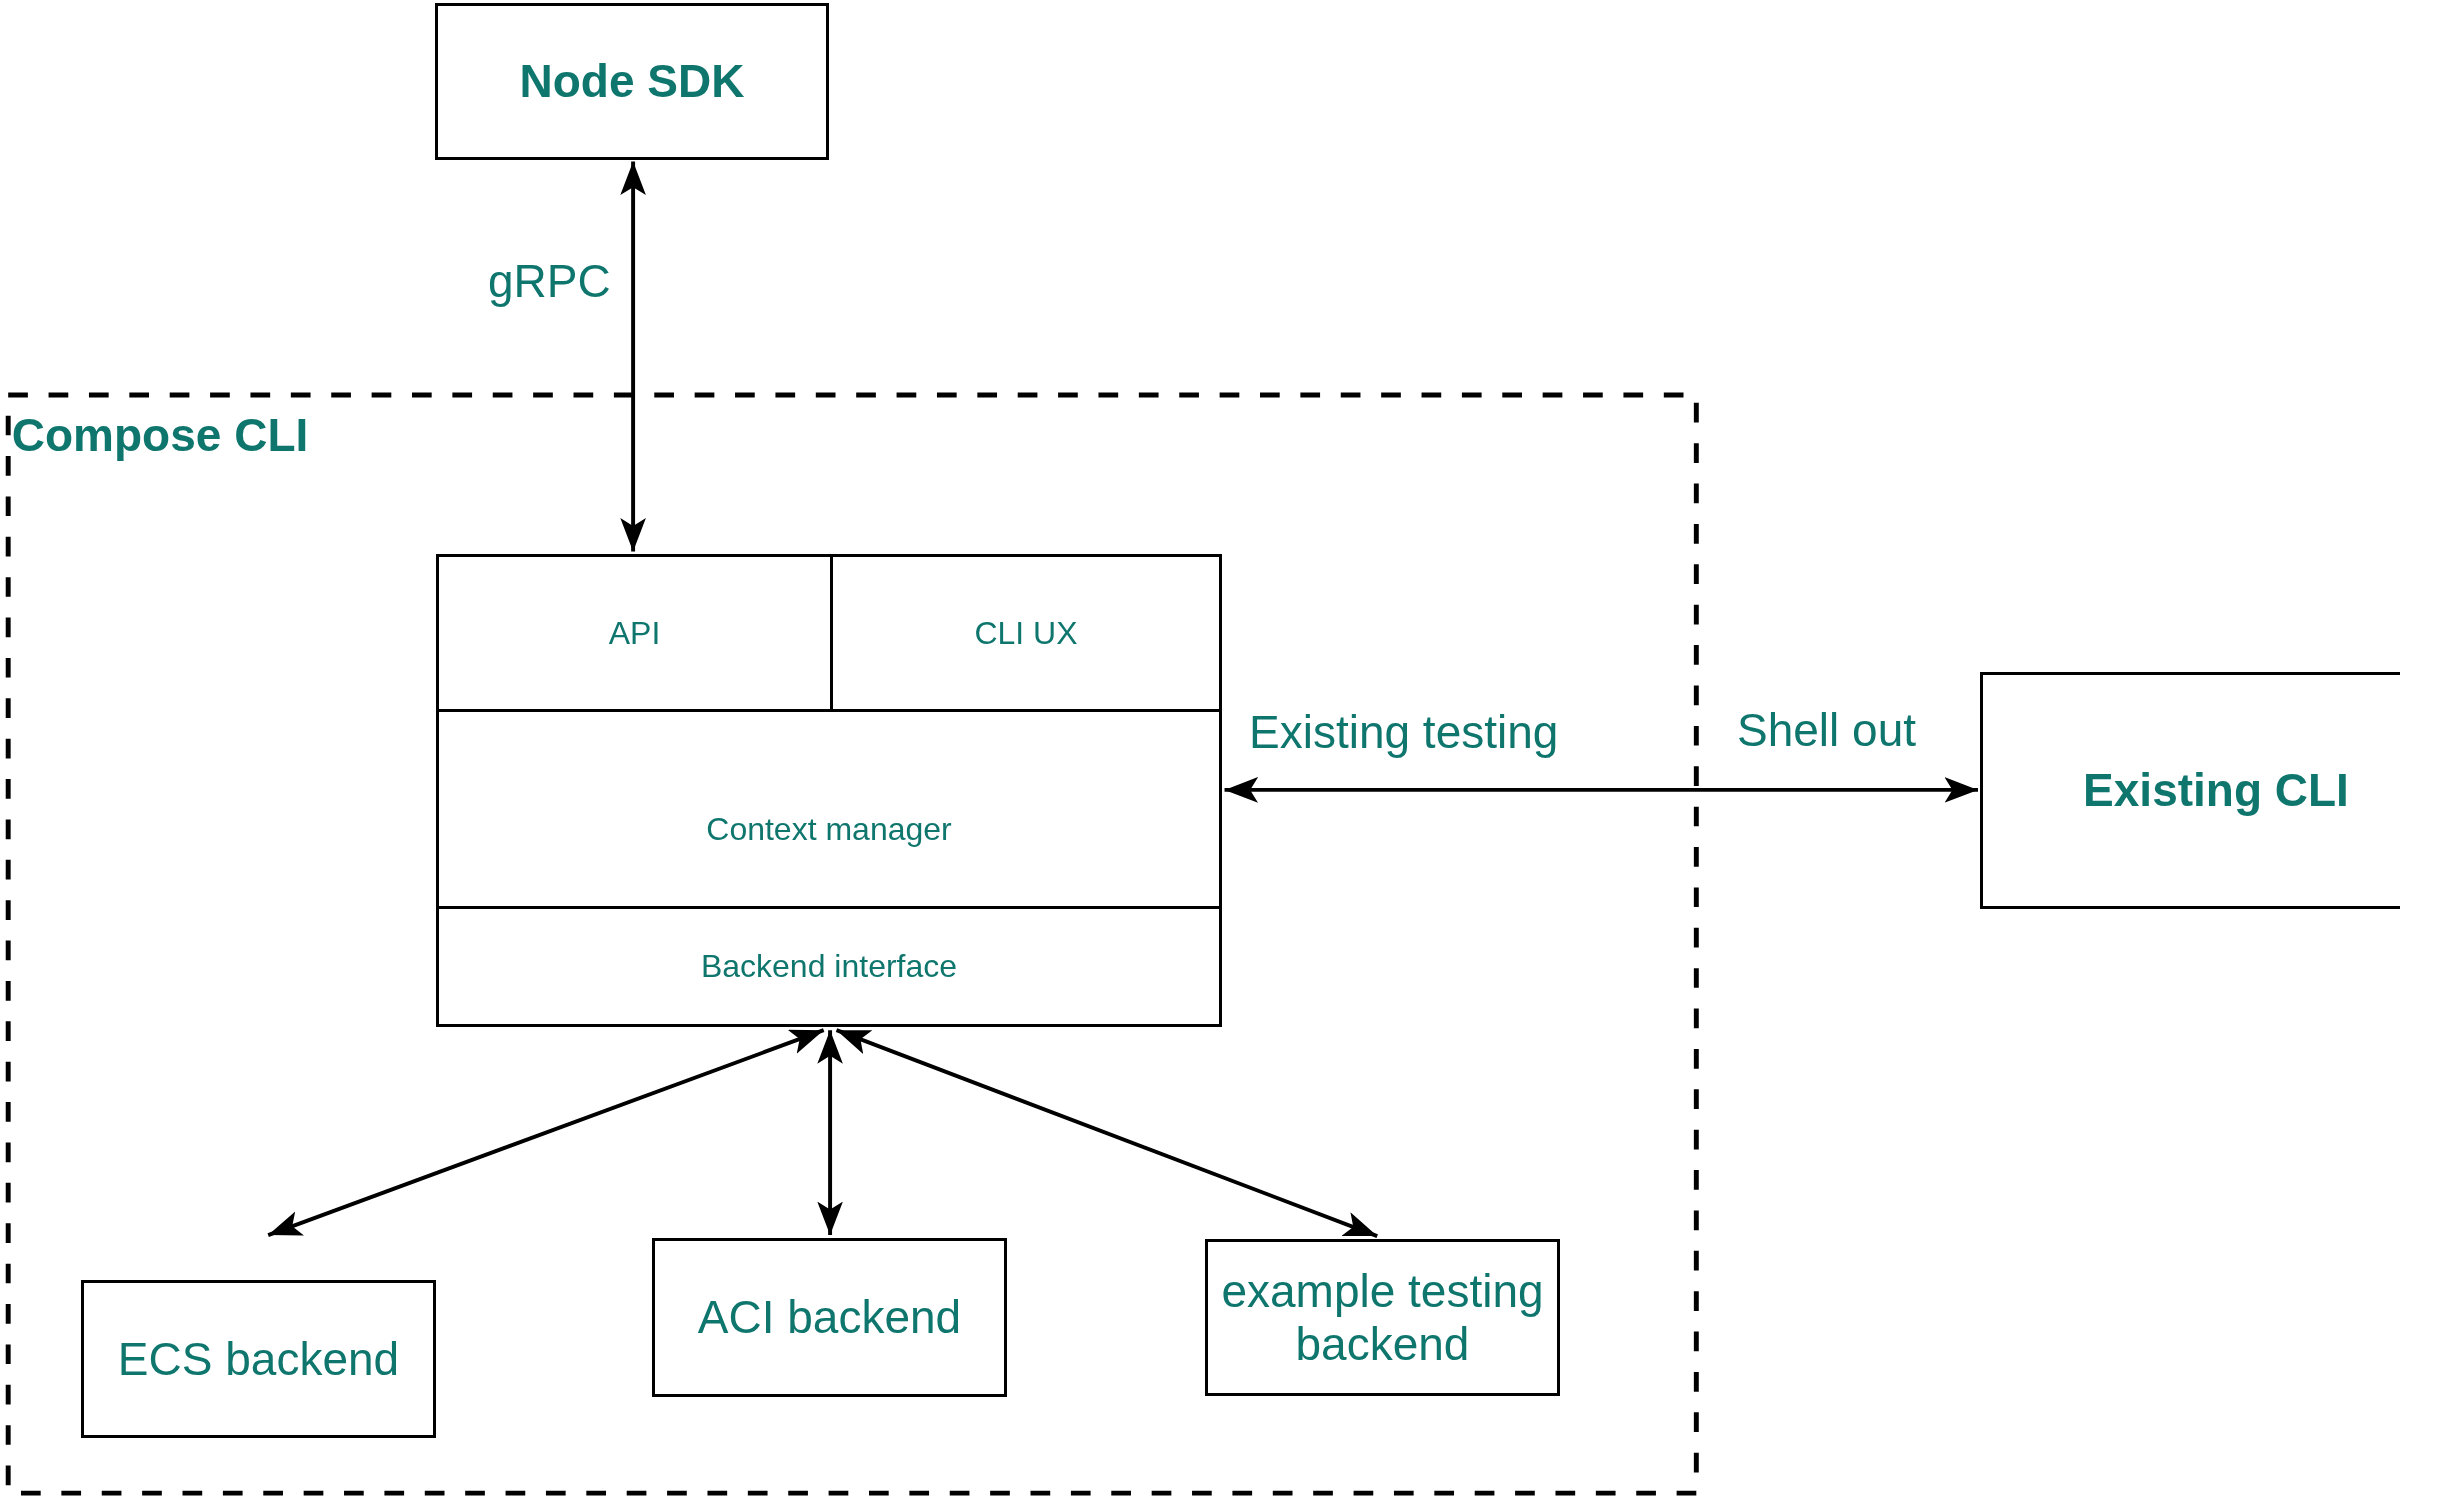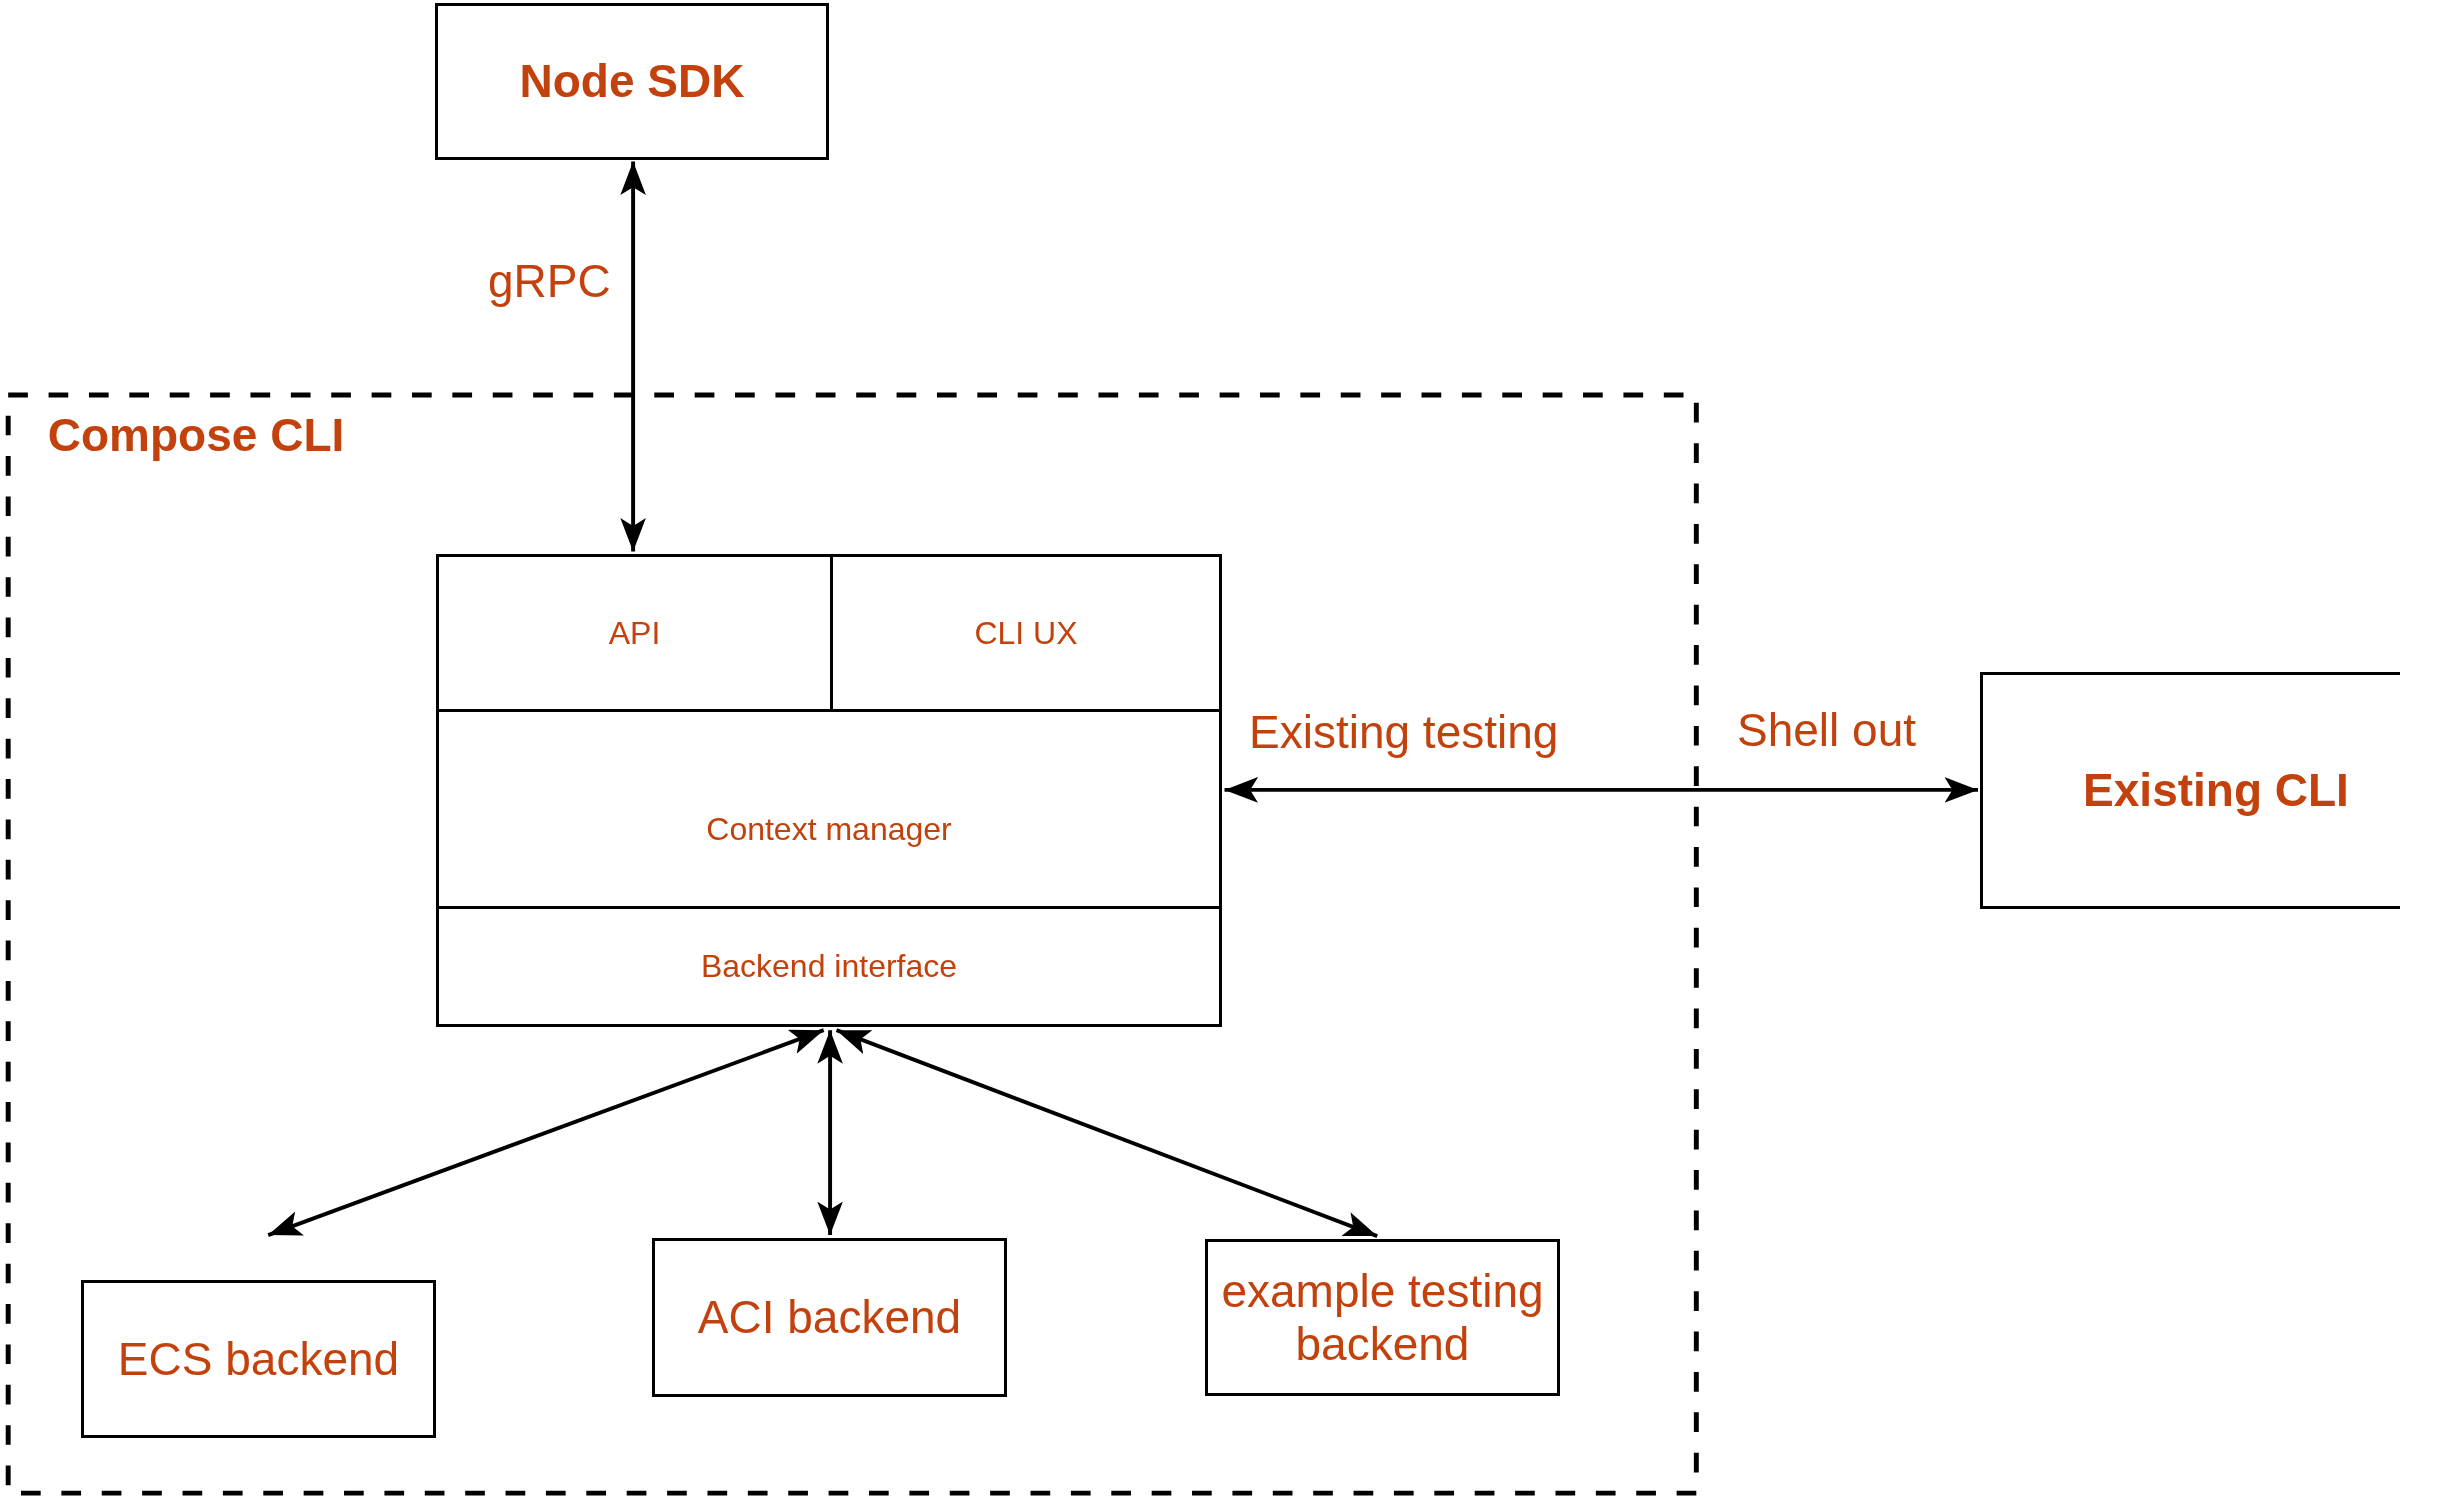--- a/index.html
+++ b/index.html
@@ -6,21 +6,21 @@
     margin: 0;
     padding: 0;
     background: #ffffff;
   }
   .canvas {
     position: relative;
     width: 2400px;
     height: 1501px;
     background: #ffffff;
     font-family: "Liberation Sans", sans-serif;
-    color: #c2410c;
+    color: #0f766e;
     overflow: hidden;
   }
   svg.edge-layer {
     position: absolute;
     left: 0;
     top: 0;
     width: 2455px;
     height: 1501px;
     pointer-events: none;
   }
@@ -82,21 +82,21 @@
     flex: 1;
     display: flex;
     align-items: center;
     justify-content: center;
   }
   .float-label {
     position: absolute;
     font-size: 46px;
     white-space: nowrap;
   }
-  .float-label.bold { font-weight: bold; margin-left: 36px; }
+  .float-label.bold { font-weight: bold; }
 </style>
 </head>
 <body>
 
 <div class="canvas">
 
   <svg class="edge-layer" viewBox="0 0 2492 1524">
     <defs>
       <marker id="arrow" markerUnits="userSpaceOnUse" markerWidth="40" markerHeight="30" refX="34" refY="13" orient="auto-start-reverse">
         <path d="M 34 13 L 0 0 L 8 13 L 0 26 Z" fill="#000000"></path>

